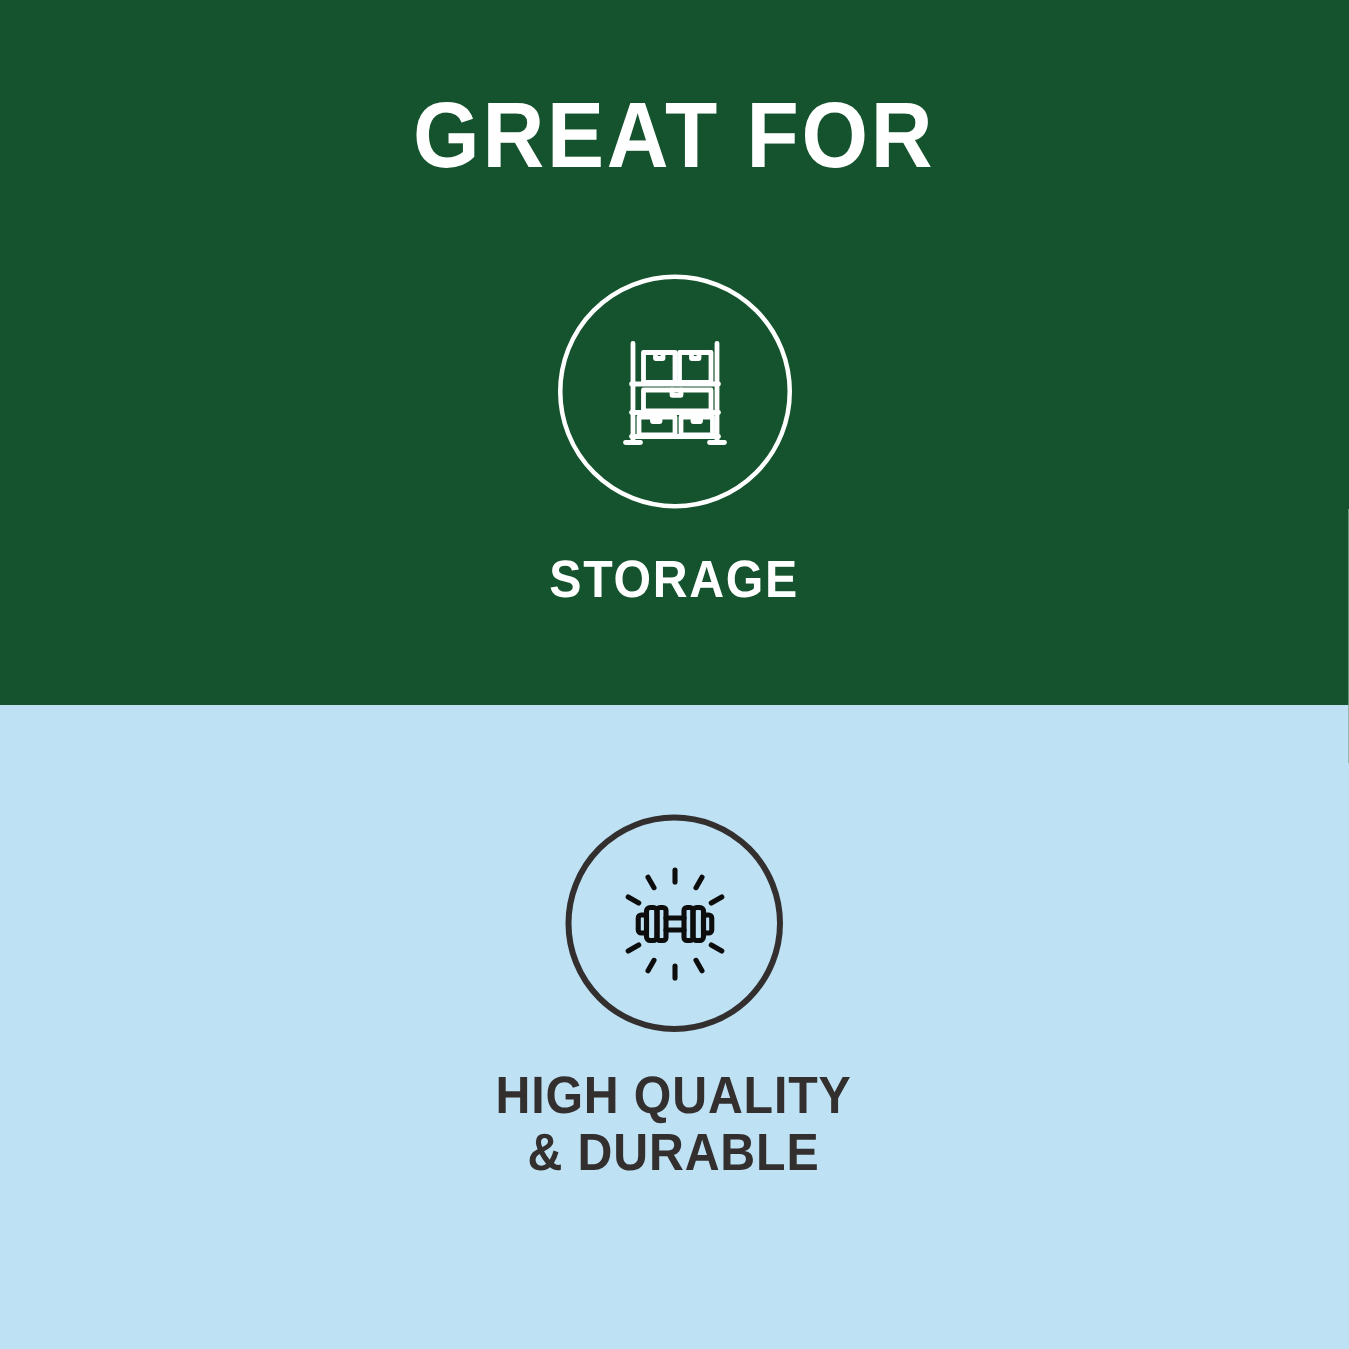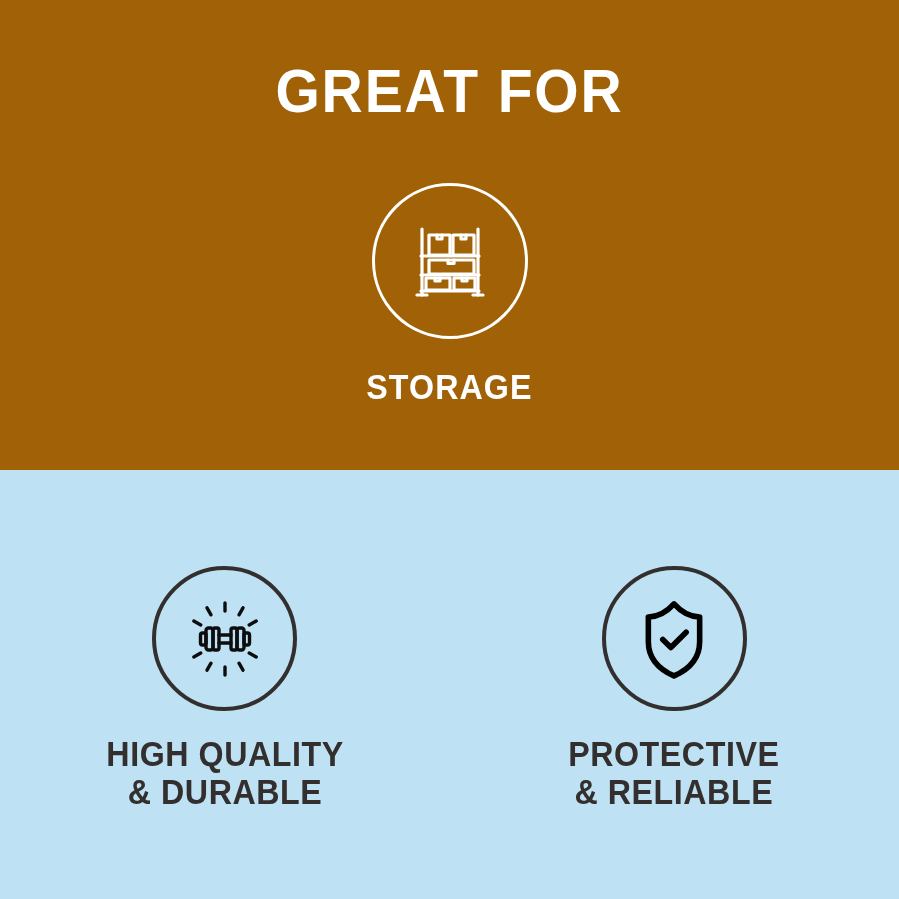--- a/index.html
+++ b/index.html
@@ -20,21 +20,21 @@
     height: 899px;
   }
 
   
   .section-top {
     position: absolute;
     left: 0;
     top: 0;
     width: 899px;
     height: 470px;
-    background: #a16207;
+    background: #14532d;
     box-sizing: border-box;
   }
 
   .headline {
     position: absolute;
     left: 0;
     top: 57px;
     width: 899px;
     text-align: center;
     color: #ffffff;
@@ -63,21 +63,21 @@
   .feature-row {
     position: absolute;
     display: flex;
     width: 899px;
     left: 0;
   }
   .row-top {
     top: 183px;
   }
   .row-bottom {
-    top: 566px;
+    top: 543px;
   }
 
   .feature {
     flex: 1 1 0;
     display: flex;
     flex-direction: column;
     align-items: center;
   }
 
   .badge {
@@ -209,28 +209,16 @@
 
             <rect x="69" y="44" width="5.5" height="12" rx="2"></rect>
           </g>
         </svg>
       </div>
       <div class="feature-label label-dark">HIGH QUALITY
 &amp; DURABLE</div>
     </div>
 
 
-    <div class="feature">
-      <div class="badge badge-dark">
-        <svg class="glyph" width="90" height="90" viewBox="0 0 100 100">
-          <g fill="none" stroke="#000000" stroke-width="6.2" stroke-linecap="round" stroke-linejoin="round">
-            <path d="M50 11 C41 21 31.5 25.5 21.5 25.5 V53 C21.5 71 33 83.5 50 91 C67 83.5 78.5 71 78.5 53 V25.5 C68.5 25.5 59 21 50 11 Z"></path>
-            <path d="M37.5 50.5 L46.5 59.5 L63.5 42.5"></path>
-          </g>
-        </svg>
-      </div>
-      <div class="feature-label label-dark">PROTECTIVE
-&amp; RELIABLE</div>
-    </div>
 
   </div>
 
 </div>
 
 </body></html>

